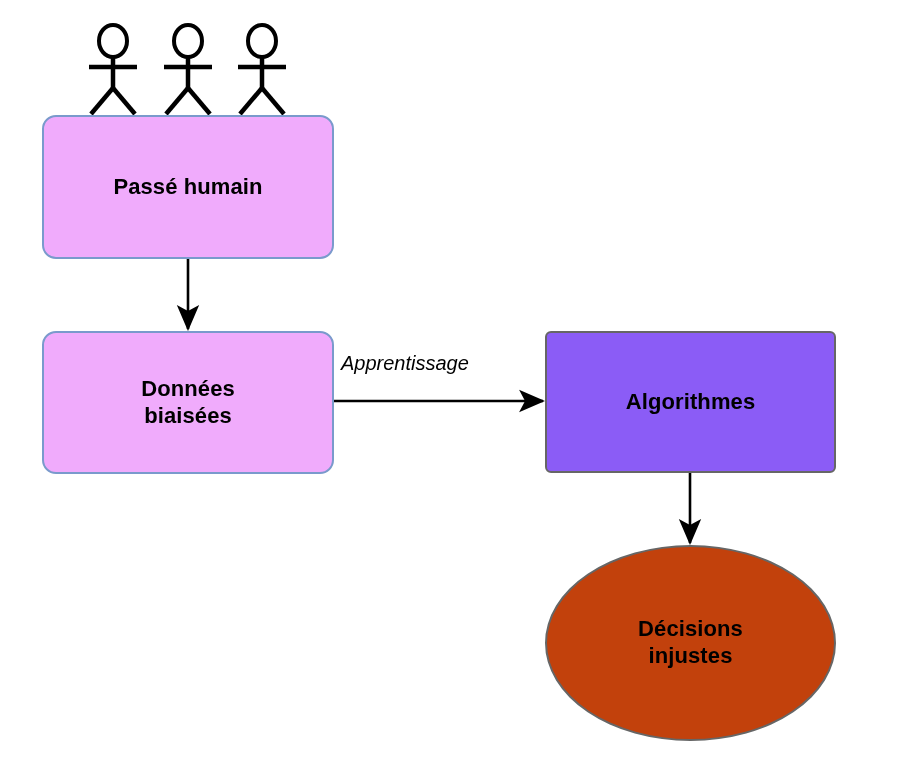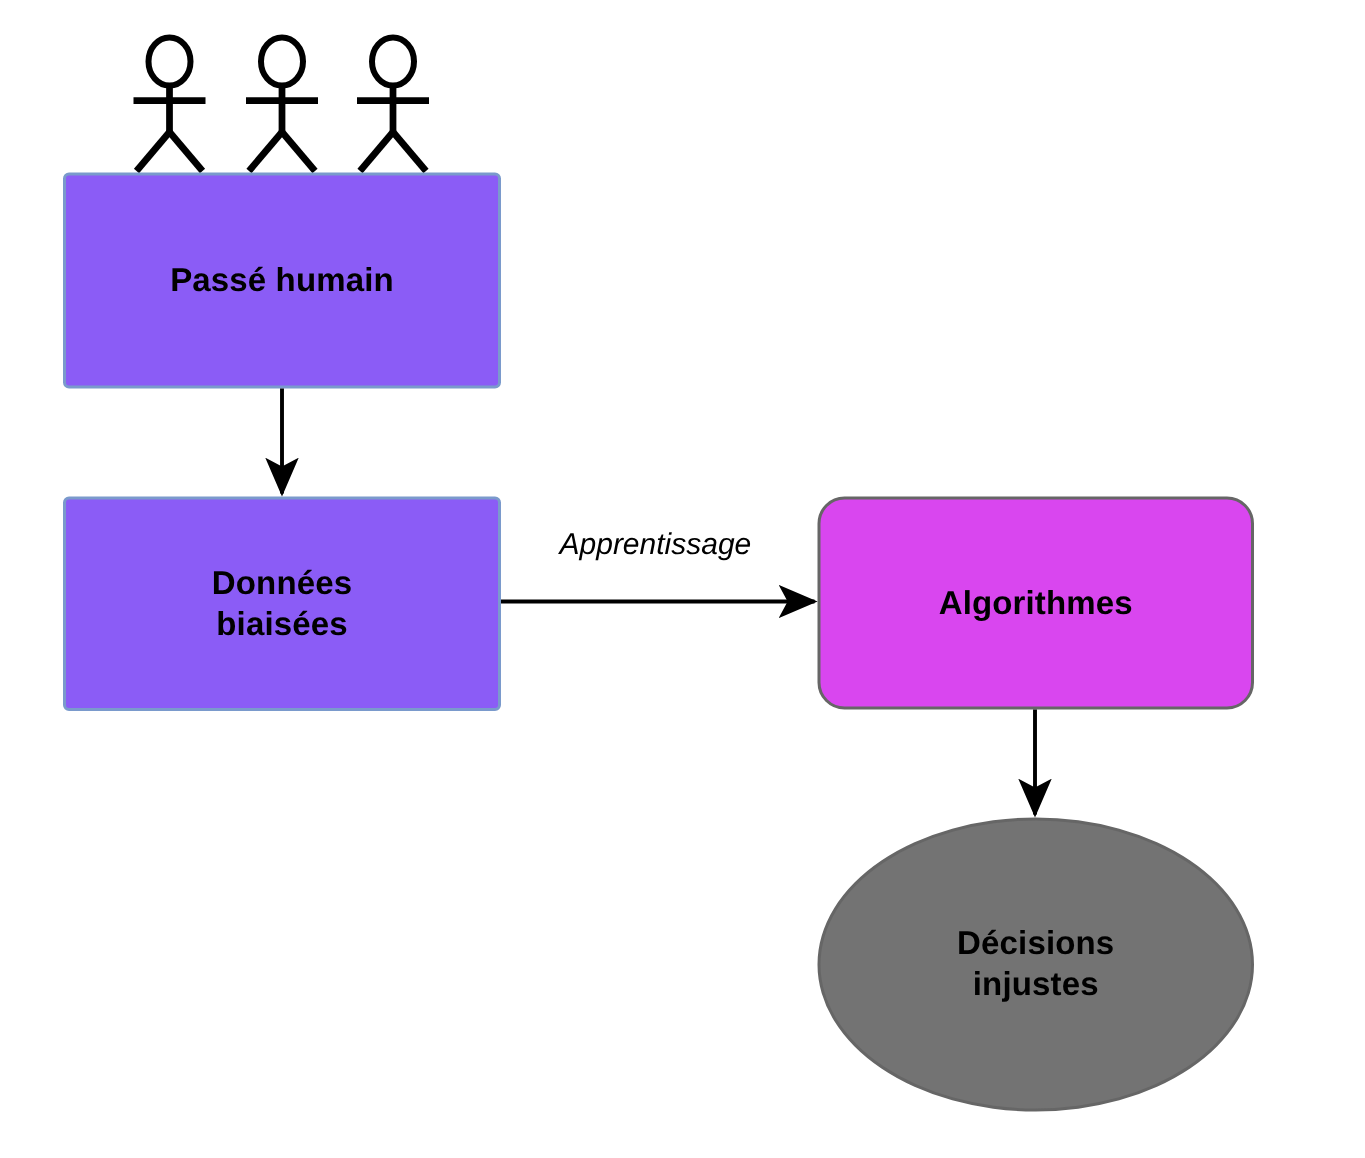--- a/index.html
+++ b/index.html
@@ -22,31 +22,31 @@
   .node {
     position: absolute;
     box-sizing: border-box;
     display: flex;
     flex-direction: column;
     align-items: center;
     justify-content: center;
     text-align: center;
   }
   .node-blue {
-    background: #8b5cf6;
+    background: #f0abfc;
     border: 2px solid #7a9acc;
-    border-radius: 4px;
+    border-radius: 14px;
   }
   .node-gray {
-    background: #d946ef;
+    background: #8b5cf6;
     border: 2px solid #666666;
-    border-radius: 18px;
+    border-radius: 6px;
   }
   .node-ellipse {
-    background: #737373;
+    background: #c2410c;
     border: 2px solid #666666;
     border-radius: 50%;
   }
   .node-title {
     font-size: 22px;
     font-weight: bold;
     color: #000000;
     line-height: 1.22;
     letter-spacing: 0.1px;
   }
@@ -122,21 +122,21 @@
 
   <div class="node node-gray" style="left:545px; top:331px; width:291px; height:142px;">
     <div class="node-title">Algorithmes</div>
   </div>
 
   <div class="node node-ellipse" style="left:545px; top:545px; width:291px; height:196px;">
     <div class="node-title">Décisions</div>
     <div class="node-title">injustes</div>
   </div>
 
-  <div class="edge-label" style="left:373px; top:352px;">Apprentissage</div>
+  <div class="edge-label" style="left:341px; top:352px;">Apprentissage</div>
 
   <svg class="overlay" viewBox="0 0 910 772">
     <defs>
       <marker id="arrowhead" markerWidth="10" markerHeight="9" refX="9.2" refY="4.5" orient="auto" markerUnits="strokeWidth">
         <path d="M0,0.2 L10,4.5 L0,8.8 L2.3,4.5 Z" fill="#000000"></path>
       </marker>
     </defs>
 
     <line x1="188" y1="259" x2="188" y2="329" stroke="#000000" stroke-width="2.6" marker-end="url(#arrowhead)"></line>
 

